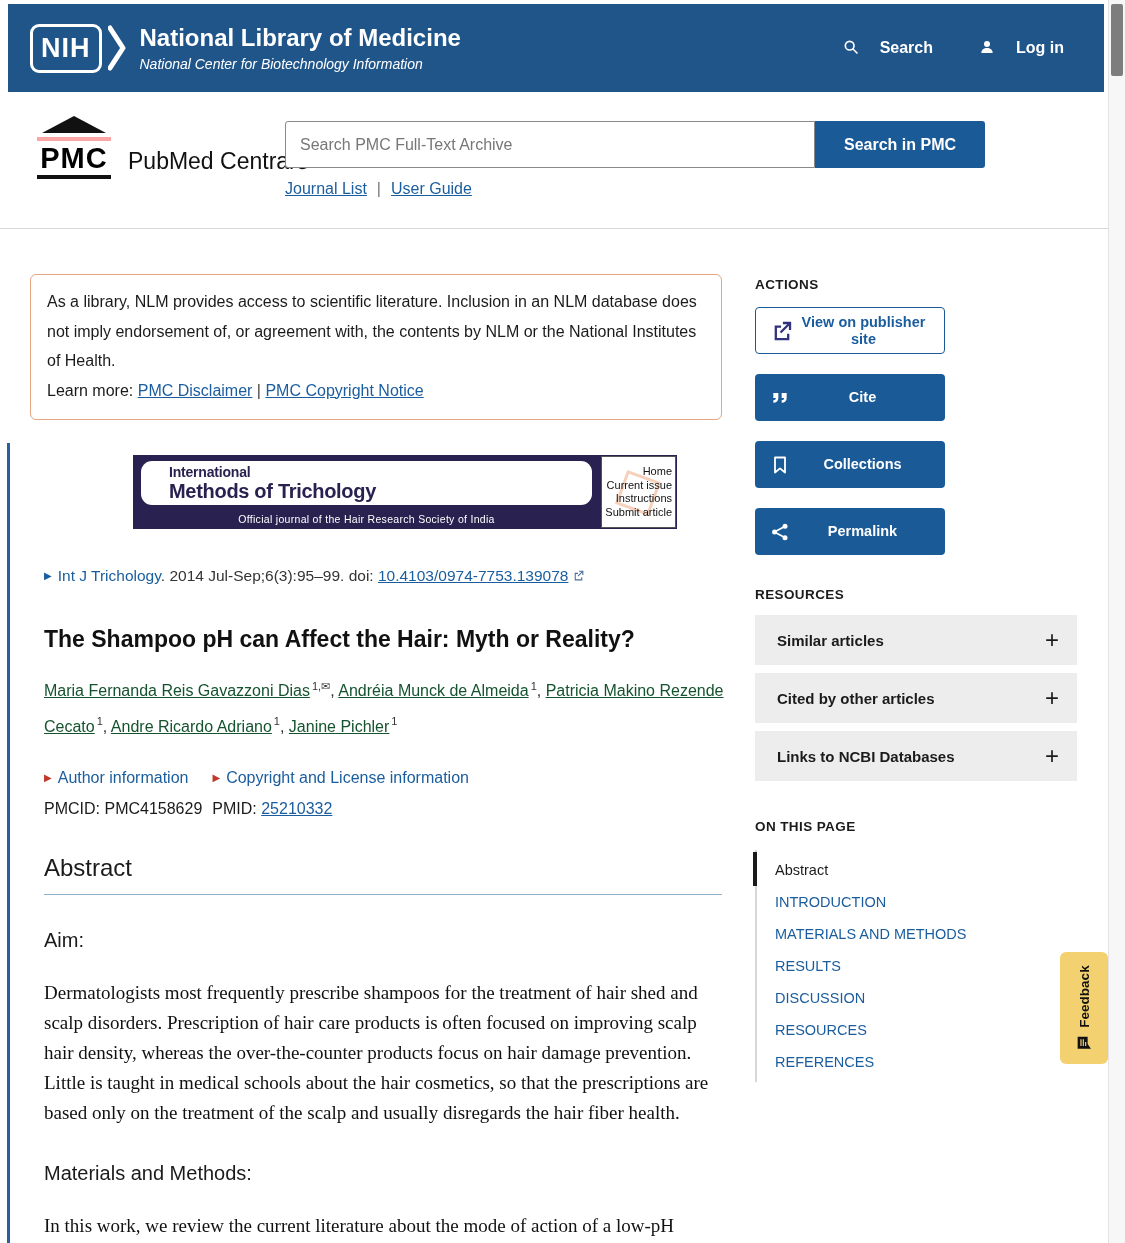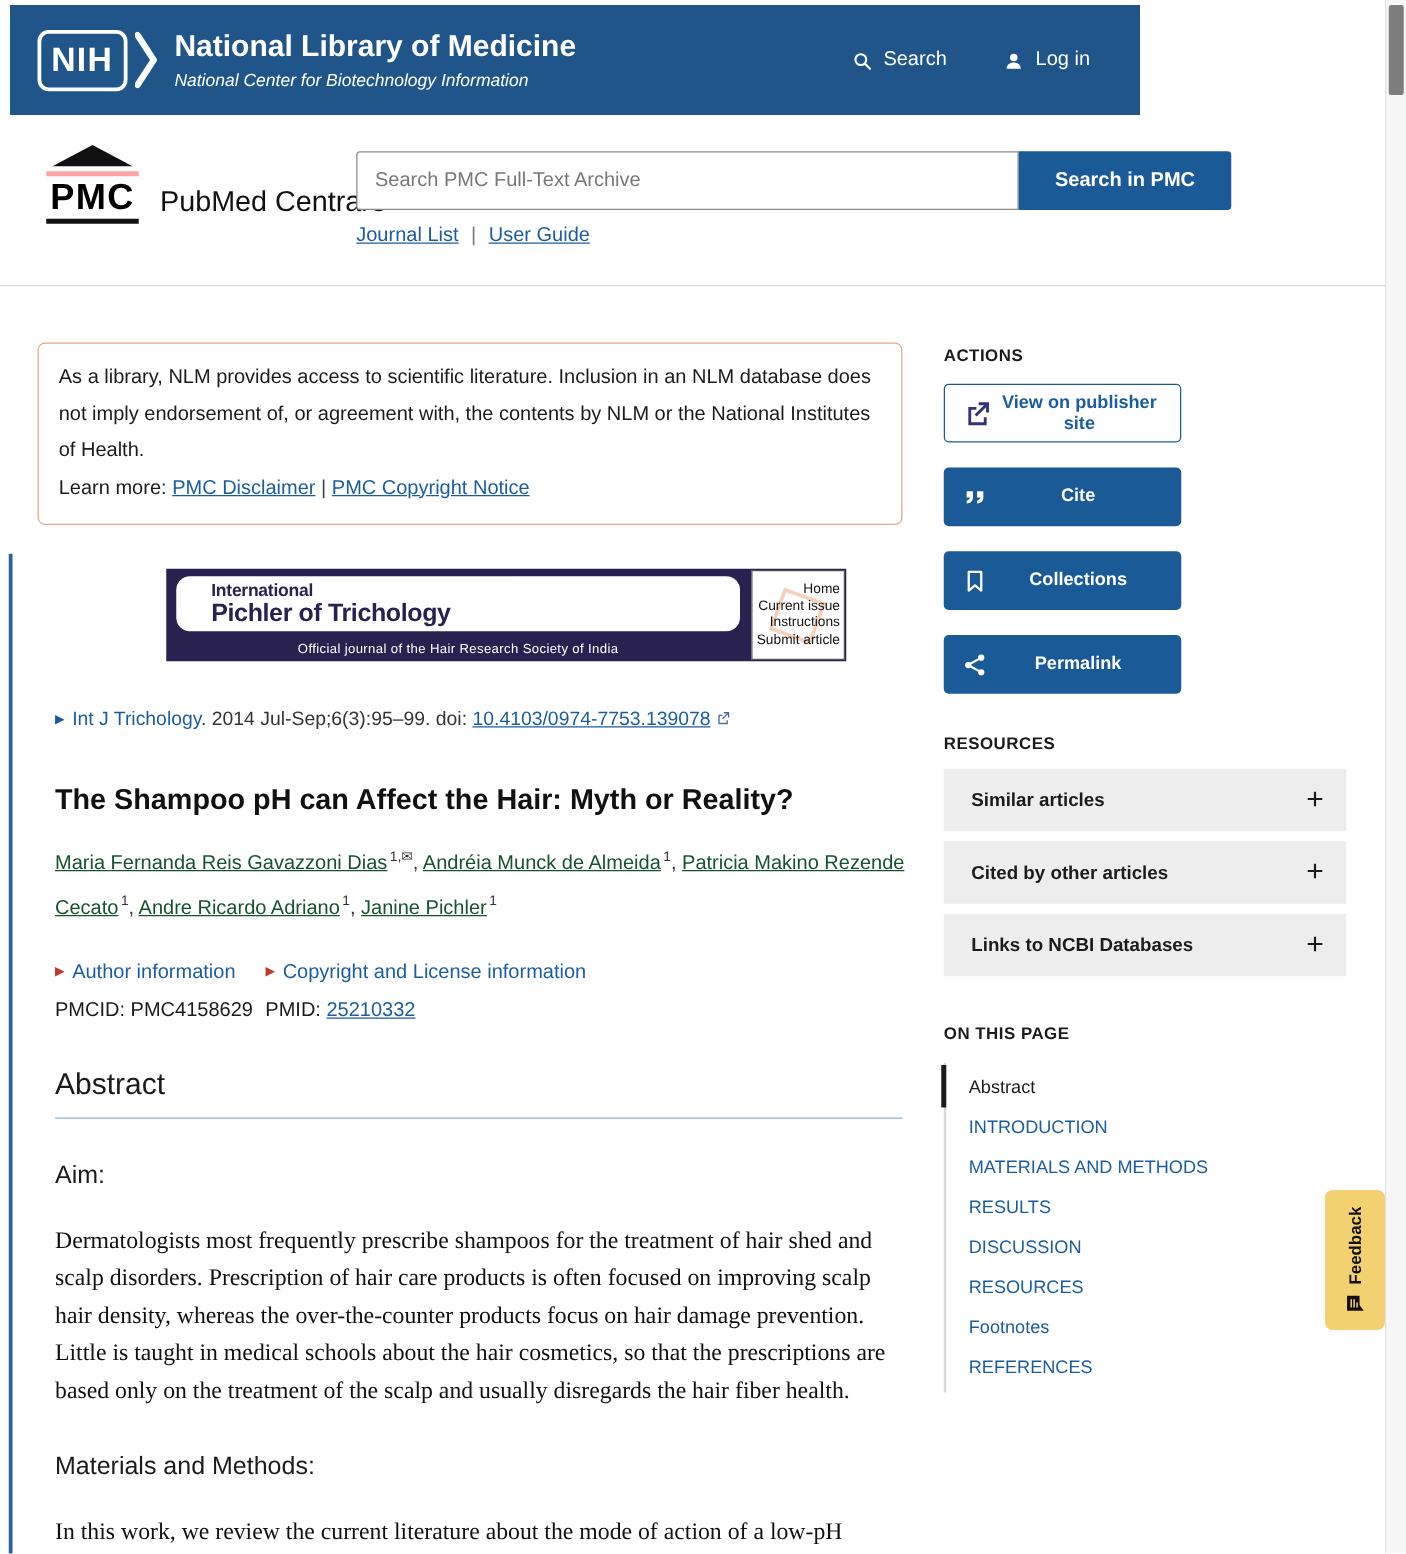--- a/index.html
+++ b/index.html
@@ -1,28 +1,28 @@
 <!DOCTYPE html>
 <html><head>
 <meta charset="utf-8">
 <style>
   html,body{margin:0;padding:0;background:#fff;}
   .page{position:relative;width:1125px;height:1243px;overflow:hidden;background:#fff;
         font-family:"Liberation Sans",sans-serif;color:#1b1b1b;}
 
   
-  .nlm-header{position:absolute;left:8px;top:4px;width:904px;height:88px;background:#20558a;
+  .nlm-header{position:absolute;left:8px;top:4px;width:1096px;height:88px;background:#20558a;
               display:flex;align-items:center;padding:0 40px 0 22px;box-sizing:border-box;color:#fff;}
   .nlm-brand{display:flex;align-items:center;gap:6px;text-decoration:none;color:#fff;cursor:pointer;}
   .nih-box{border:3px solid #fff;border-radius:9px;font-size:27px;font-weight:bold;padding:6px 8px;letter-spacing:1px;}
   .nih-chevron{margin-right:8px;}
   .nlm-title{font-size:24px;font-weight:bold;line-height:28px;}
   .nlm-subtitle{font-size:14px;font-style:italic;line-height:18px;margin-top:3px;}
   .nlm-nav{margin-left:auto;display:flex;gap:46px;align-items:center;}
-  .nlm-nav-link{display:flex;align-items:flex-end;gap:9px;color:#fff;font-size:16px;font-weight:normal;
+  .nlm-nav-link{display:flex;align-items:flex-start;gap:21px;color:#fff;font-size:16px;font-weight:bold;
                 text-decoration:none;cursor:pointer;}
 
   
   .pmc-logo-group{position:absolute;left:30px;top:116px;display:flex;align-items:flex-end;gap:10px;cursor:pointer;}
   .pmc-mark{width:88px;text-align:center;}
   .pmc-roof{width:0;height:0;margin:0 auto 4px;border-left:32px solid transparent;
             border-right:32px solid transparent;border-bottom:17px solid #111;}
   .pmc-acronym{display:inline-block;font-size:29px;font-weight:bold;letter-spacing:1px;color:#000000;
                border-top:4px solid #fca5a5;border-bottom:4px solid #111;line-height:34px;padding:0 3px;}
   .pmc-title{font-size:23px;color:#111;padding-bottom:4px;}
@@ -179,21 +179,21 @@
 
     <div class="notice">
       <span>As a library, NLM provides access to scientific literature. Inclusion in an NLM database does not imply endorsement of, or agreement with, the contents by NLM or the National Institutes of Health.</span><br>
       <span>Learn more: </span><span><span><a>PMC Disclaimer</a><span class="sep"> | </span></span><span><a>PMC Copyright Notice</a><span class="sep"></span></span></span>
     </div>
 
     <div class="banner">
       <div class="banner-left">
         <div class="banner-titlebox">
           <div class="bt1">International</div>
-          <div class="bt2">Pichler of Trichology</div>
+          <div class="bt2">Methods of Trichology</div>
         </div>
         <div class="banner-caption">Official journal of the Hair Research Society of India</div>
       </div>
       <div class="banner-links">
 
       <a>Home</a>
           <a>Current issue</a>
           <a>Instructions</a>
           <a>Submit article</a>
         </div>
@@ -293,21 +293,20 @@
 
     <div class="side-label otp-label">ON THIS PAGE</div>
     <ul class="otp-nav">
 
     <li class="otp-item active"><a>Abstract</a></li>
         <li class="otp-item"><a>INTRODUCTION</a></li>
         <li class="otp-item"><a>MATERIALS AND METHODS</a></li>
         <li class="otp-item"><a>RESULTS</a></li>
         <li class="otp-item"><a>DISCUSSION</a></li>
         <li class="otp-item"><a>RESOURCES</a></li>
-        <li class="otp-item"><a>Footnotes</a></li>
         <li class="otp-item"><a>REFERENCES</a></li>
       </ul>
   </aside>
 
   <button class="feedback-btn">
     <span class="fb-rot">
       <svg width="16" height="16" viewBox="0 0 24 24">
           <path d="M3 3h18v15H10l-7 5z" fill="#111"></path>
           <path d="M7 8h10M7 11.5h10M7 15h6" stroke="#f3d171" stroke-width="1.8"></path>
         </svg>

